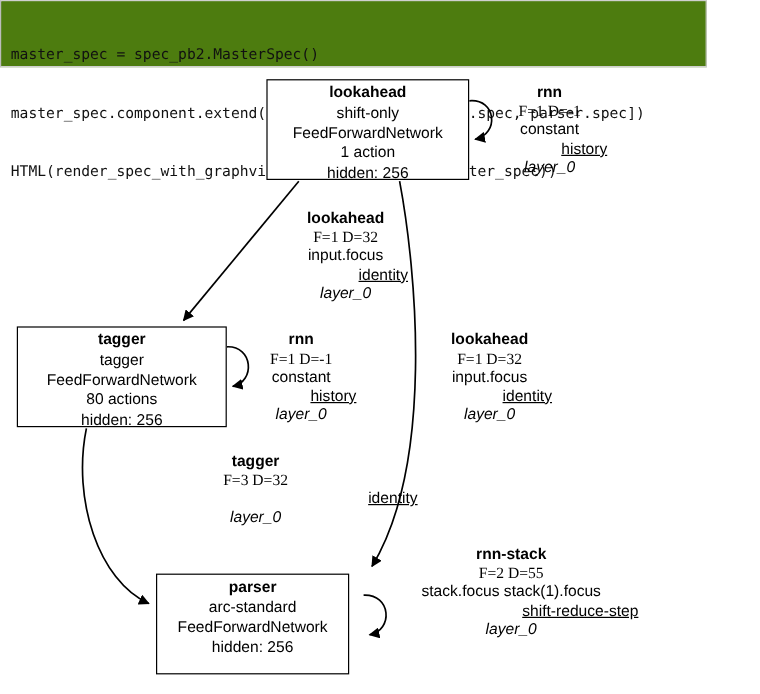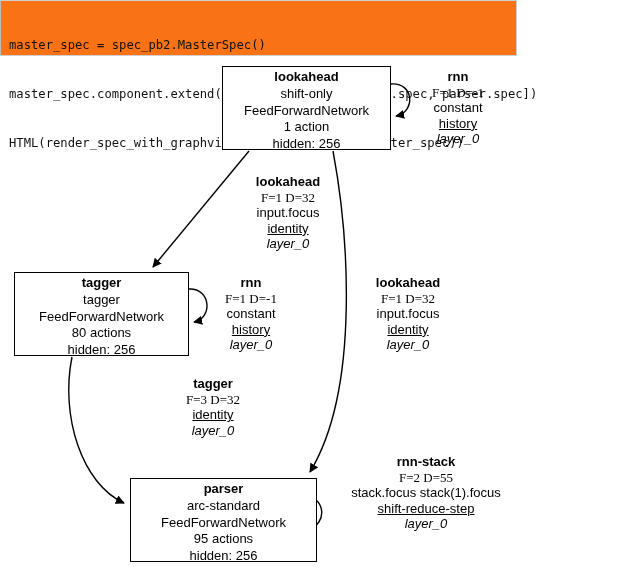--- a/index.html
+++ b/index.html
@@ -14,24 +14,24 @@
     overflow: hidden;
     font-family: "Liberation Sans", sans-serif;
     color: #000000;
   }
 
   
   #code-cell {
     position: absolute;
     left: 0;
     top: 0;
-    width: 517px;
+    width: 589px;
     height: 56px;
     box-sizing: border-box;
-    background: #f97316;
+    background: #4d7c0f;
     border: 1px solid #cfcfcf;
     border-left: 1px solid #bcbcbc;
   }
   #code-cell .code-lines {
     position: absolute;
     left: 8px;
     top: 3px;
     font-family: "DejaVu Sans Mono", "Liberation Mono", monospace;
     font-size: 12.2px;
     line-height: 16.4px;
@@ -69,40 +69,41 @@
     z-index: 3;
   }
   .node .n-title {
     display: block;
     font-weight: bold;
   }
   .node .n-line { display: block; }
 
   #node-lookahead { left: 222px; top: 10px;  width: 169px; height: 84px; }
   #node-tagger    { left: 14px;  top: 216px; width: 175px; height: 84px; }
-  #node-parser    { left: 130px; top: 422px; width: 187px; height: 84px; }
+  #node-parser    { left: 130px; top: 422px; width: 161px; height: 84px; }
 
   
   .edge-label {
     position: absolute;
     text-align: center;
     font-size: 13px;
     line-height: 15.6px;
     white-space: nowrap;
     z-index: 2;
   }
   .edge-label .e-name {
     display: block;
     font-weight: bold;
   }
   .edge-label .e-fd { display: block; font-family: Liberation Serif, serif; }
   .edge-label .e-features { display: block; }
   .edge-label .e-transform {
     display: block;
     text-decoration: underline;
+    text-align: right;
   }
   .edge-label .e-layer {
     display: block;
     font-style: italic;
   }
 
   #lbl-rnn-lookahead   { left: 410px; top: 13px;  width: 96px; }
   #lbl-lookahead-tag   { left: 236px; top: 118px; width: 104px; }
   #lbl-rnn-tagger      { left: 205px; top: 219px; width: 92px; }
   #lbl-lookahead-par   { left: 356px; top: 219px; width: 104px; }
@@ -155,21 +156,20 @@
     <span class="n-line">tagger</span>
     <span class="n-line">FeedForwardNetwork</span>
     <span class="n-line">80 actions</span>
     <span class="n-line">hidden: 256</span>
   </div>
 
   <div class="node" id="node-parser">
     <span class="n-title">parser</span>
     <span class="n-line">arc-standard</span>
     <span class="n-line">FeedForwardNetwork</span>
-    <span class="n-line">95 actions</span>
     <span class="n-line">hidden: 256</span>
   </div>
 
   <div class="edge-label" id="lbl-rnn-lookahead">
     <span class="e-name">rnn</span>
     <span class="e-fd">F=1 D=-1</span>
     <span class="e-features">constant</span>
     <span class="e-transform">history</span>
     <span class="e-layer">layer_0</span>
   </div>

